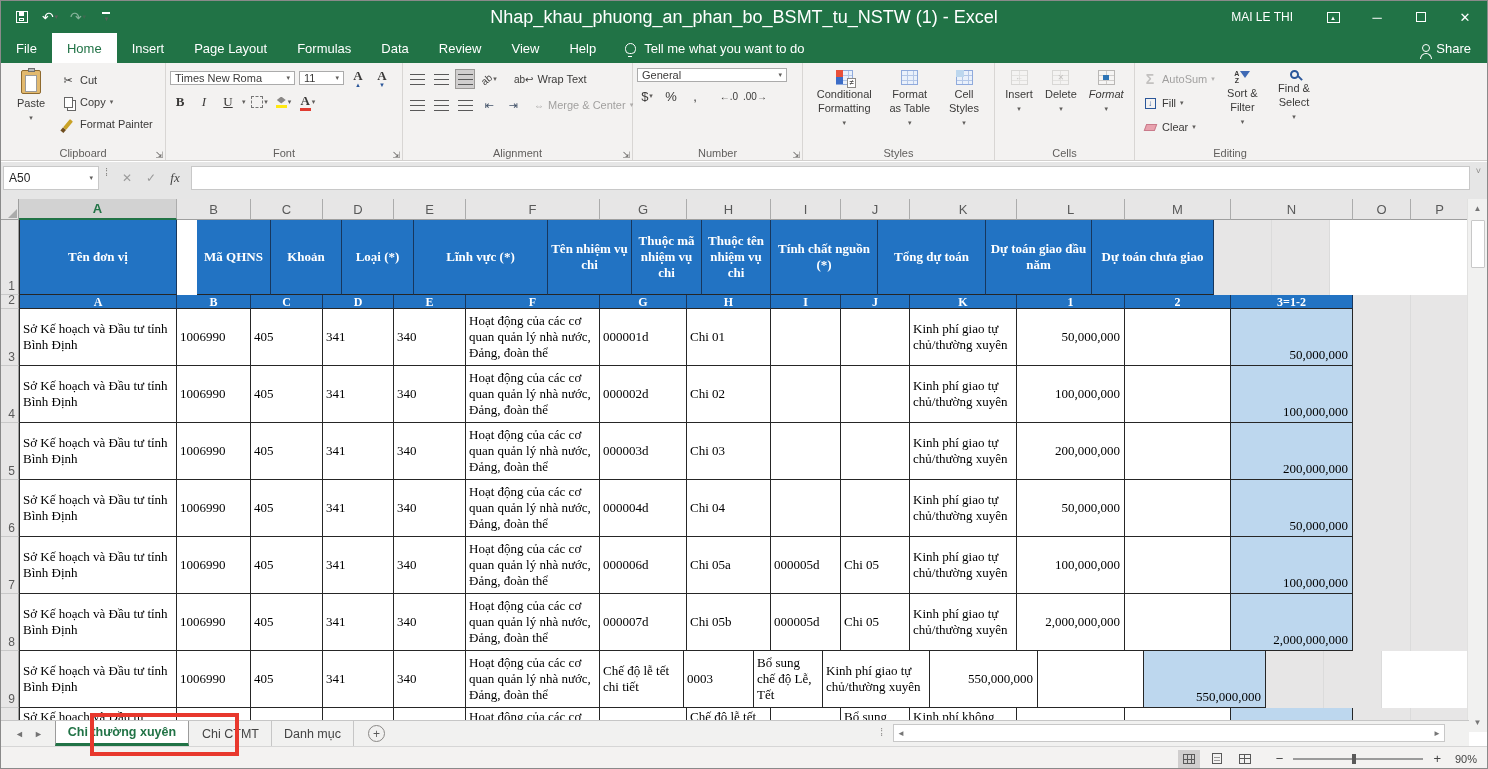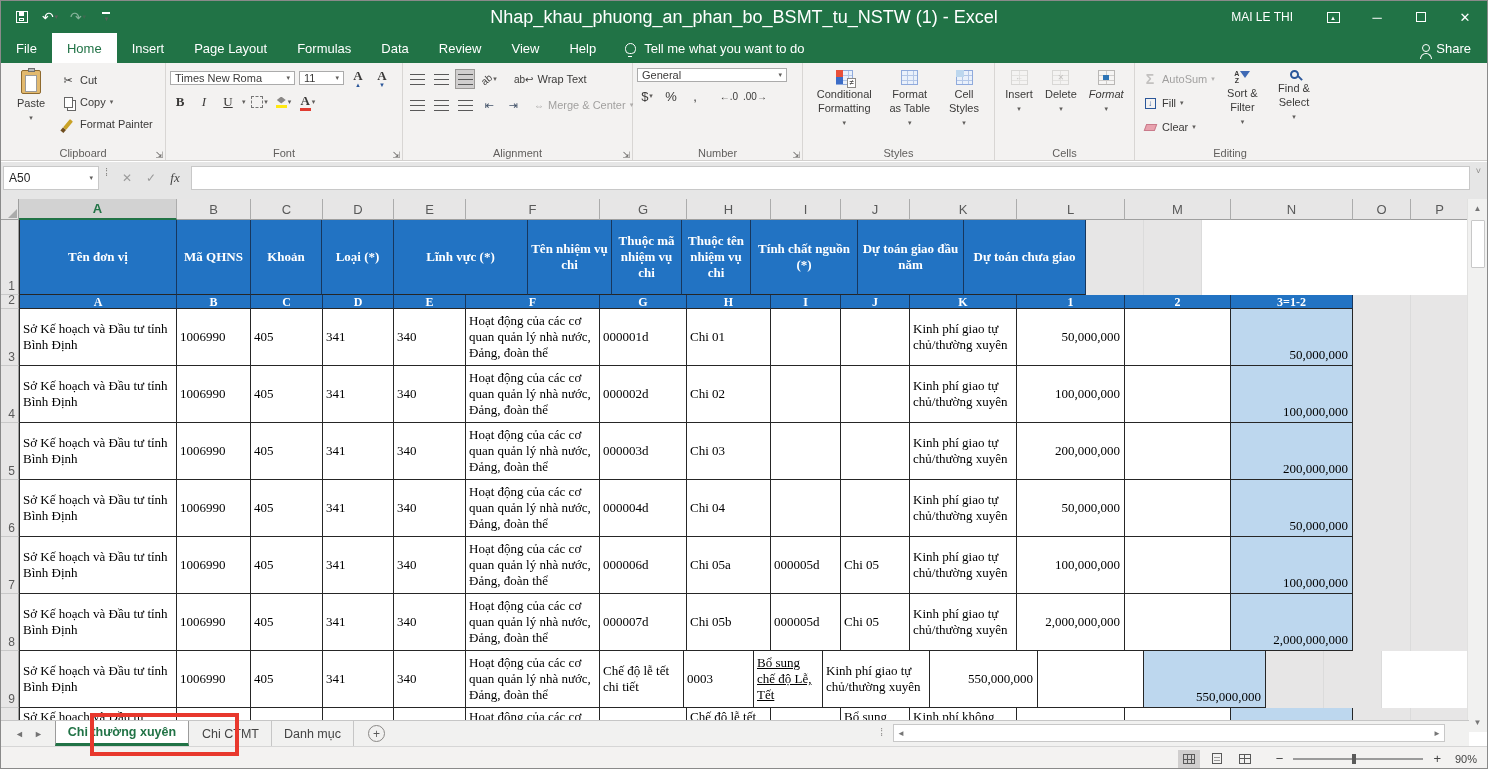--- a/index.html
+++ b/index.html
@@ -489,28 +489,29 @@
         <div class="colhdr" style="width: 107px;">K</div>
         <div class="colhdr" style="width: 108px;">L</div>
         <div class="colhdr" style="width: 106px;">M</div>
         <div class="colhdr" style="width: 122px;">N</div>
         <div class="colhdr" style="width: 58px;">O</div>
         <div class="colhdr" style="width: 58px;">P</div>
       </div>
       <div class="grow " style="height: 75px;">
         <div class="rowhdr" style="width: 18px;">1</div>
         <div class="hcell first" style="width: 158px;">Tên đơn vị</div>
-        <div class="hcell" style="width: 74px;">Mã QHNS</div>
+        <div class="hcell" style="width: 74px; margin-left: 20px;">Mã QHNS</div>
         <div class="hcell" style="width: 71px;">Khoản</div>
         <div class="hcell" style="width: 72px;">Loại (*)</div>
         <div class="hcell" style="width: 134px;">Lĩnh vực (*)</div>
         <div class="hcell" style="width: 84px;">Tên nhiệm vụ chi</div>
         <div class="hcell" style="width: 70px;">Thuộc mã nhiệm vụ chi</div>
         <div class="hcell" style="width: 69px;">Thuộc tên nhiệm vụ chi</div>
         <div class="hcell" style="width: 107px;">Tính chất nguồn (*)</div>
+        <div class="hcell" style="width: 108px;">Tổng dự toán</div>
         <div class="hcell" style="width: 106px;">Dự toán giao đầu năm</div>
         <div class="hcell" style="width: 122px;">Dự toán chưa giao</div>
         <div class="gcell" style="width: 58px;"></div>
         <div class="gcell" style="width: 58px;"></div>
       </div>
       <div class="grow " style="height: 14px;">
         <div class="rowhdr" style="width: 18px;">2</div>
         <div class="shcell first" style="width: 158px;">A</div>
         <div class="shcell" style="width: 74px;">B</div>
         <div class="shcell" style="width: 72px;">C</div>
@@ -645,21 +646,21 @@
       <div class="grow " style="height: 57px;">
         <div class="rowhdr" style="width: 18px;">9</div>
         <div class="dcell  first" style="width: 158px;">Sở Kế hoạch và Đầu tư tỉnh Bình Định</div>
         <div class="dcell" style="width: 74px;">1006990</div>
         <div class="dcell" style="width: 72px;">405</div>
         <div class="dcell" style="width: 71px;">341</div>
         <div class="dcell" style="width: 72px;">340</div>
         <div class="dcell" style="width: 134px;">Hoạt động của các cơ quan quản lý nhà nước, Đảng, đoàn thể</div>
         <div class="dcell" style="width: 84px;">Chế độ lễ tết chi tiết</div>
         <div class="dcell" style="width: 70px;">0003</div>
-        <div class="dcell" style="width: 69px; text-decoration: underline;">Bổ sung chế độ Lễ, Tết</div>
+        <div class="dcell" style="width: 69px;">Bổ sung chế độ Lễ, Tết</div>
         <div class="dcell" style="width: 107px;">Kinh phí giao tự chủ/thường xuyên</div>
         <div class="dcell c-num" style="width: 108px;">550,000,000</div>
         <div class="dcell" style="width: 106px;"></div>
         <div class="dcell c-nfill" style="width: 122px;">550,000,000</div>
         <div class="gcell" style="width: 58px;"></div>
         <div class="gcell" style="width: 58px;"></div>
       </div>
       <div class="grow partial" style="height: 12px;">
         <div class="rowhdr" style="width: 18px;"></div>
         <div class="dcell  first" style="width: 158px;">Sở Kế hoạch và Đầu tư</div>

